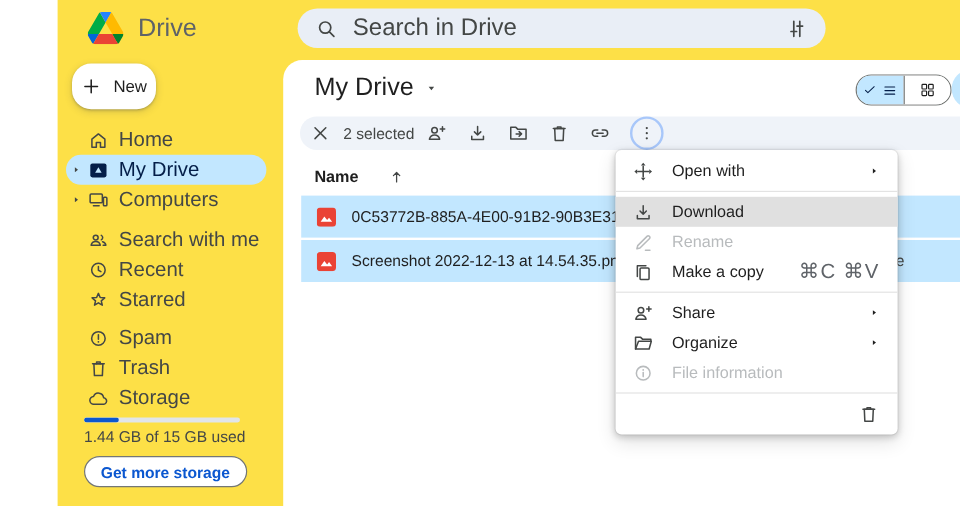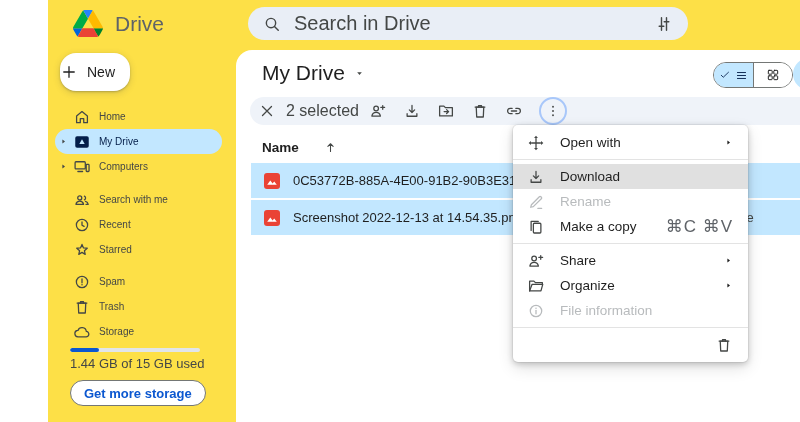--- a/index.html
+++ b/index.html
@@ -8,27 +8,27 @@
 
   svg.ic { display:block; }
   .sym path, .sym rect, .sym circle { fill:none; stroke:currentColor; stroke-width:1.7; stroke-linecap:round; stroke-linejoin:round; }
   .sym .f { fill:currentColor; stroke:none; }
 
   
   .sidebar { position:absolute; left:0; top:0; width:188px; height:422px; }
   .logo-row { position:absolute; left:25px; top:10px; display:flex; align-items:center; cursor:pointer; }
   .logo-row .brand { margin-left:12px; font-size:21px; color:#5F6368; }
   .new-btn { position:absolute; left:12px; top:53px; width:70px; height:38px; background:#fff; border:none;
-             border-radius:16px; display:flex; align-items:center; gap:9px;
+             border-radius:16px; display:flex; align-items:center; justify-content:center; gap:9px;
              font-size:14px; color:#1f1f1f; cursor:pointer;
              box-shadow:0 1px 2px rgba(60,64,67,.3), 0 2px 6px 1px rgba(60,64,67,.15); }
   .nav-group { position:absolute; left:7px; width:167px; }
   .g1 { top:104px; } .g2 { top:187px; } .g3 { top:269px;text-align:center; }
   .srow { position:relative; height:25px; display:flex; align-items:center; gap:8px; padding-left:18px;
-          border-radius:999px; font-size:10px; color:#444746; cursor:pointer; }
+          border-radius:999px; font-size:17px; color:#444746; cursor:pointer; }
   .srow.sel { background:#C2E7FF; color:#041E49; }
   .srow .exp { position:absolute; left:4px; top:8px; color:#444746; }
   .storage-bar { position:absolute; left:22px; top:348px; width:130px; height:4px; border-radius:2px; background:#E1E5EA; overflow:hidden; }
   .storage-bar .fill { height:4px; background:#0B57D0; border-radius:2px; }
   .usage { position:absolute; left:22px; top:356px; font-size:13px; color:#444746; }
   .get-more { position:absolute; left:22px; top:380px; height:26px; padding:0 13px; background:#fff;
               border:1px solid #747775; border-radius:999px; font-size:13px; font-weight:bold; color:#0B57D0;
               font-family:"Liberation Sans", sans-serif; cursor:pointer; }
 
   
@@ -50,21 +50,21 @@
   .seg.right { border-left:1px solid #747775; background:#fff; }
   .info-btn { position:absolute; left:557px; top:8px; width:32px; height:32px; border-radius:50%;
               background:#C2E7FF; border:none; display:flex; align-items:center; justify-content:center;
               color:#041E49; cursor:pointer; }
 
   
   .toolbar { position:absolute; left:14px; top:47px; width:584px; height:28px; background:#EFF3F9;
              border-radius:999px; display:flex; align-items:center; padding-left:8px; }
   .tbtn { background:none; border:none; color:#444746; cursor:pointer; display:flex; align-items:center;
           justify-content:center; padding:0; margin-right:16px; }
-  .sel-count { font-size:16px; color:#444746; margin:0 10px 0 5px; }
+  .sel-count { font-size:13px; color:#444746; margin:0 10px 0 5px; }
   .kebab-btn { width:28px; height:28px; border-radius:50%; border:2px solid #A8C7FA; background:transparent;
                display:flex; align-items:center; justify-content:center; color:#444746; cursor:pointer; margin-right:0; }
 
   
   .name-hdr { position:absolute; left:26px; top:90px; display:flex; align-items:center; gap:24px;
               font-size:13.5px; font-weight:bold; color:#1f1f1f; cursor:pointer; }
   .hdr-kebab { position:absolute; left:569px; top:90px; background:none; border:none; color:#444746; cursor:pointer; padding:0; }
   .frow { position:absolute; left:15px; width:583px; height:35px; background:#C2E7FF; display:flex;
           align-items:center; padding-left:13px; cursor:pointer; }
   .frow .fname { font-size:13px; color:#1f1f1f; margin-left:13px; white-space:nowrap; }

